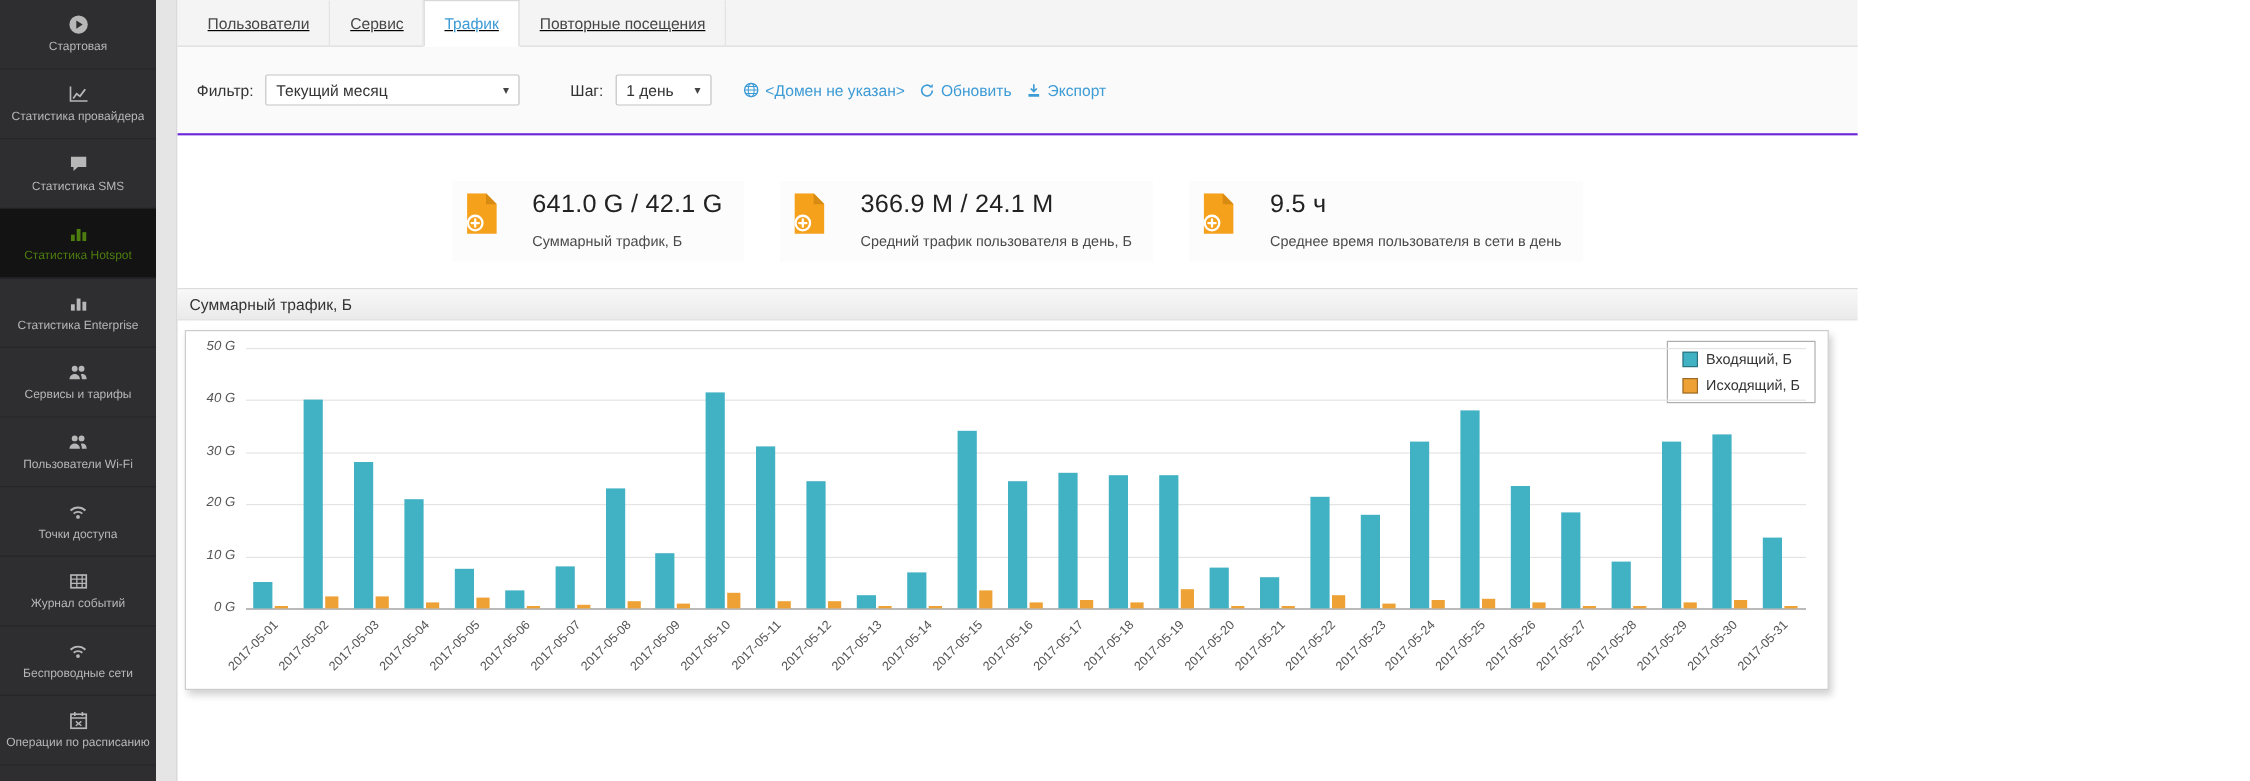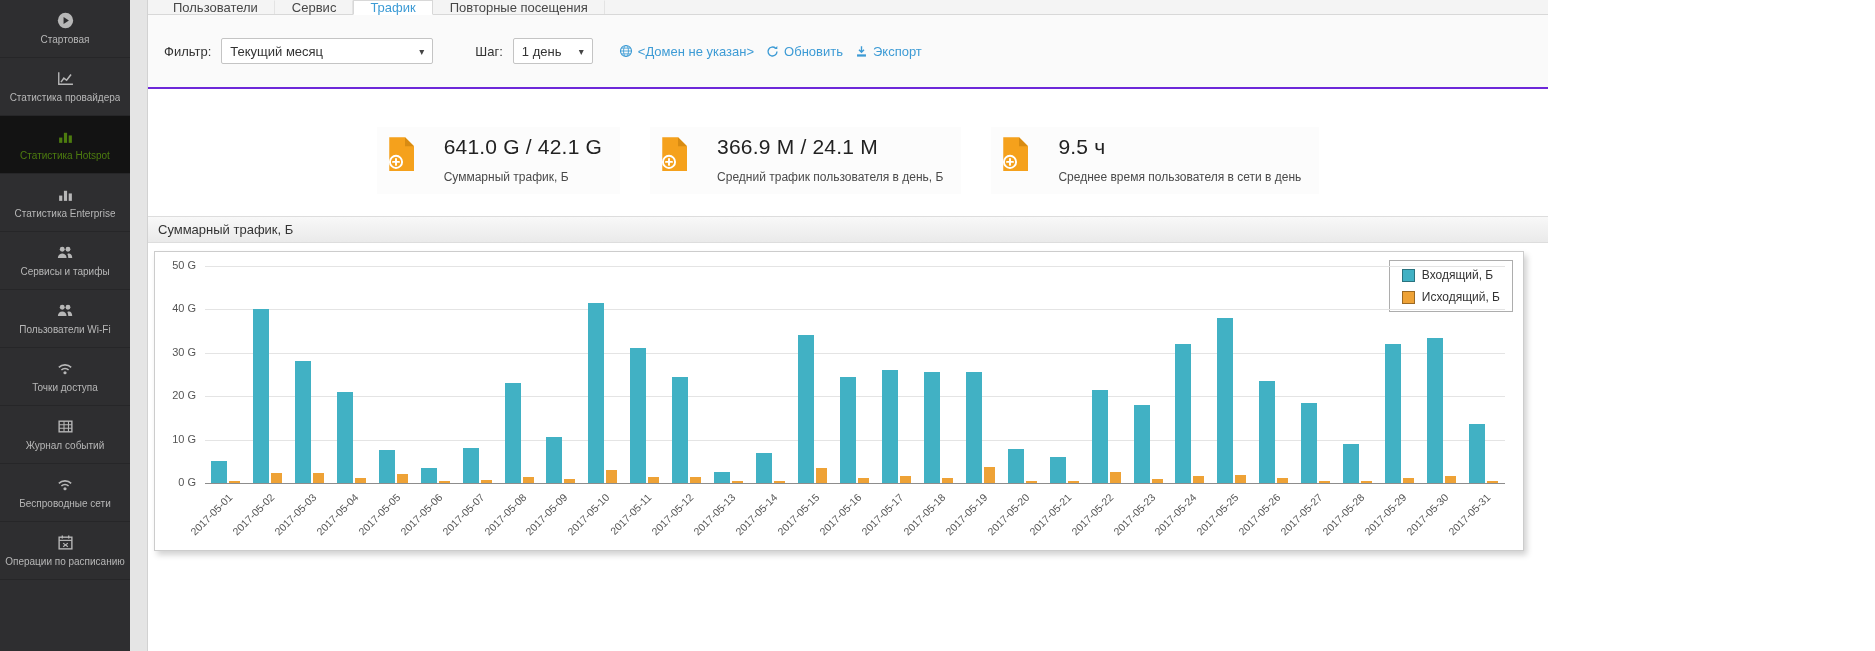--- a/index.html
+++ b/index.html
@@ -13,21 +13,21 @@
   .side-item.active { background:#131313; color:#4d7c0f; }
   .side-icon { height:17px; display:flex; align-items:center; }
   .side-icon svg { display:block; }
   .side-label { font-size:10px; line-height:1.1; white-space:nowrap; max-width:126px; overflow:hidden; text-align:center; }
 
   .gutter { position:absolute; left:130px; top:0; width:18px; height:651px; background:#e5e5e5; border-right:1px solid #d2d2d2; cursor:col-resize; }
 
   
   .content { position:absolute; left:148px; top:0; width:1400px; height:651px; background:#fff; }
 
-  .tabbar { height:15px; background:#f4f4f4; border-bottom:1px solid #d8d8d8; display:flex; align-items:stretch; padding-left:8px; }
+  .tabbar { height:39px; background:#f4f4f4; border-bottom:1px solid #d8d8d8; display:flex; align-items:stretch; padding-left:8px;text-decoration:underline; }
   .tab { display:flex; align-items:center; padding:0 16px; font-size:13px; color:#474747; cursor:pointer;
          border:1px solid transparent; border-bottom:none; border-right:1px solid #e3e3e3; }
   .tab.active { background:#fff; border:1px solid #d8d8d8; border-bottom:1px solid #fff; color:#3d9bd5; margin-bottom:-1px; }
 
   .filterbar { height:74px; background:#fafafa; border-bottom:2px solid #6d28d9; display:flex; align-items:center; padding:0 16px; font-size:13px; color:#333; }
   .flabel { margin-right:10px; }
   .flabel.step { margin-left:42px; }
   .select { background:#fff; border:1px solid #c4c4c4; border-radius:2px; height:26px; display:flex; align-items:center;
             justify-content:space-between; padding:0 8px; font-size:13px; color:#333; cursor:pointer; }
   .select.period { width:212px; }
@@ -43,21 +43,21 @@
   .stat-value { font-size:21px; color:#222; letter-spacing:.2px; }
   .stat-caption { font-size:12px; color:#4a4a4a; margin-top:11px; }
 
   
   .panel-header { height:27px; background:linear-gradient(#f8f8f8,#eaeaea); border-top:1px solid #dddddd; border-bottom:1px solid #dddddd;
                   display:flex; align-items:center; padding:0 10px; font-size:13px; color:#333; }
   .chart-box { position:relative; margin:8px 24px 0 6px; height:300px; background:#fff; border:1px solid #cccccc;
                box-shadow:3px 4px 6px rgba(0,0,0,0.18); }
   .gridline { position:absolute; height:1px; background:#e4e4e4; }
   .gridline.axis-base { background:#8d8d8d; }
-  .ytick { position:absolute; font-size:11px; color:#555; text-align:right; }
+  .ytick { position:absolute; font-size:11px; color:#555; text-align:right;font-style:italic; }
   .bar { position:absolute; }
   .xtick { position:absolute; font-size:10.5px; color:#555; text-align:right; white-space:nowrap;
            transform:rotate(-45deg); transform-origin:100% 0; }
   .legend { position:absolute; top:8px; right:10px; background:#fff; border:1px solid #adadad; padding:7px 12px;
             display:flex; flex-direction:column; gap:8px; }
   .legend-row { display:flex; align-items:center; gap:7px; font-size:12px; color:#333; }
   .swatch { width:13px; height:13px; border:1px solid rgba(0,0,0,.35); }
 </style>
 </head>
 <body>
@@ -76,20 +76,28 @@
           <span class="side-label">Стартовая</span>
         </div>
         <div class="side-item">
           <span class="side-icon">
             <svg width="17" height="17" viewBox="0 0 16 16">
               <path d="M1 14V2h1.3v10.7H15V14z" fill="currentColor"></path>
               <path d="M3.2 11l3.1-4.4 2.6 2 3.7-4.9 1.2.9-4.6 6-2.6-2-2.3 3.2z" fill="currentColor"></path>
             </svg>
           </span>
           <span class="side-label">Статистика провайдера</span>
+        </div>
+        <div class="side-item">
+          <span class="side-icon">
+            <svg width="17" height="17" viewBox="0 0 16 16">
+              <path d="M2 2.5h12v8H7.5L4 13.7v-3.2H2z" fill="currentColor"></path>
+            </svg>
+          </span>
+          <span class="side-label">Статистика SMS</span>
         </div>
         <div class="side-item active">
           <span class="side-icon">
             <svg width="17" height="17" viewBox="0 0 16 16">
               <rect x="2" y="9" width="3" height="5" fill="currentColor"></rect>
               <rect x="6.5" y="4.5" width="3" height="9.5" fill="currentColor"></rect>
               <rect x="11" y="7" width="3" height="7" fill="currentColor"></rect>
             </svg>
           </span>
           <span class="side-label">Статистика Hotspot</span>

